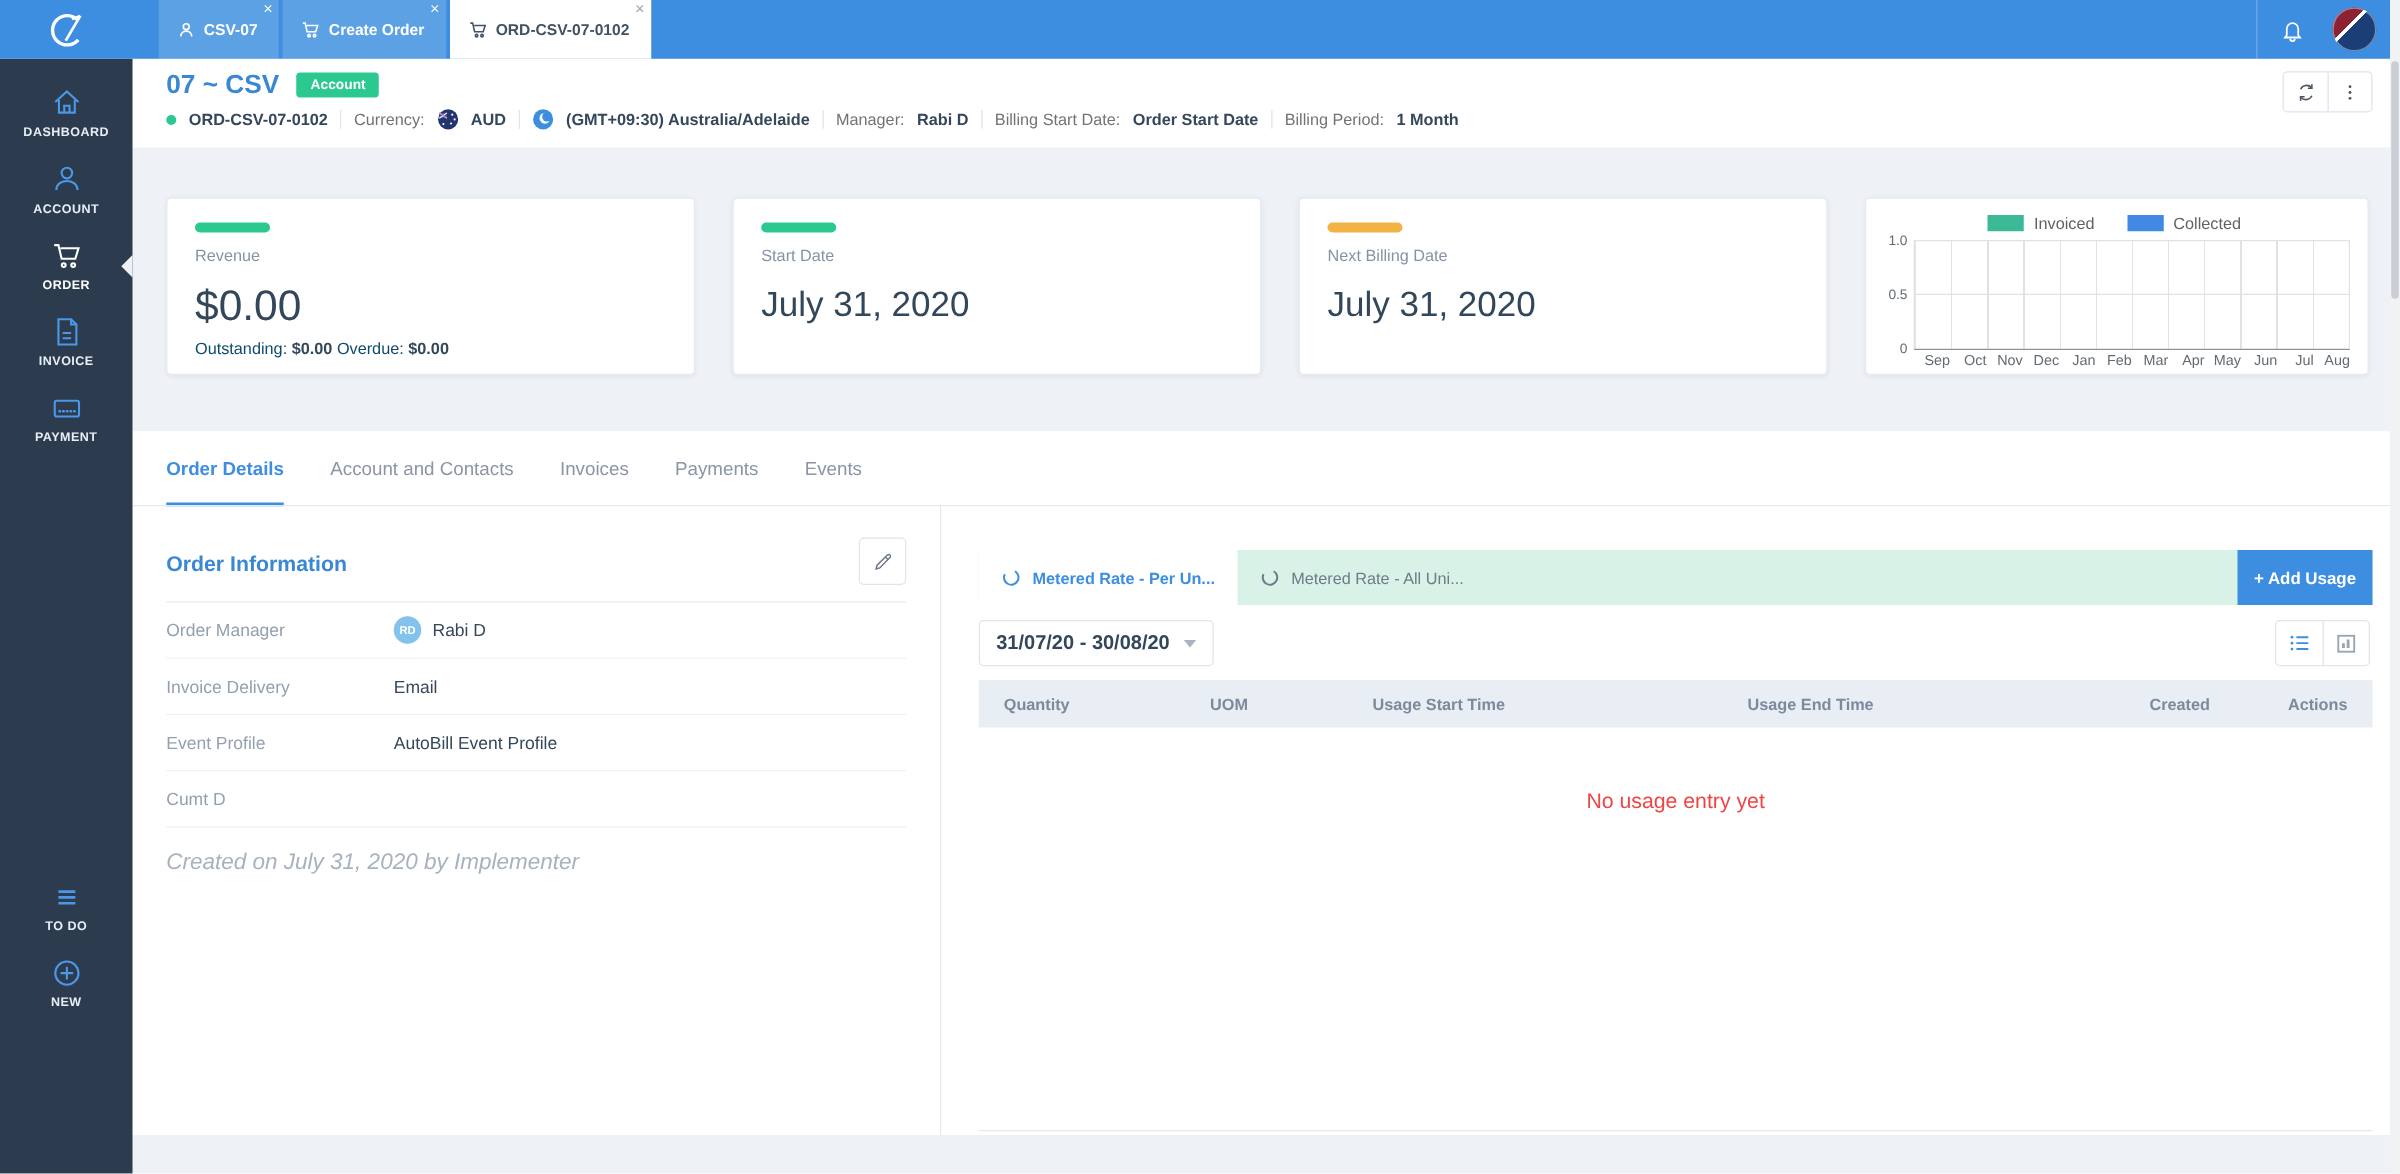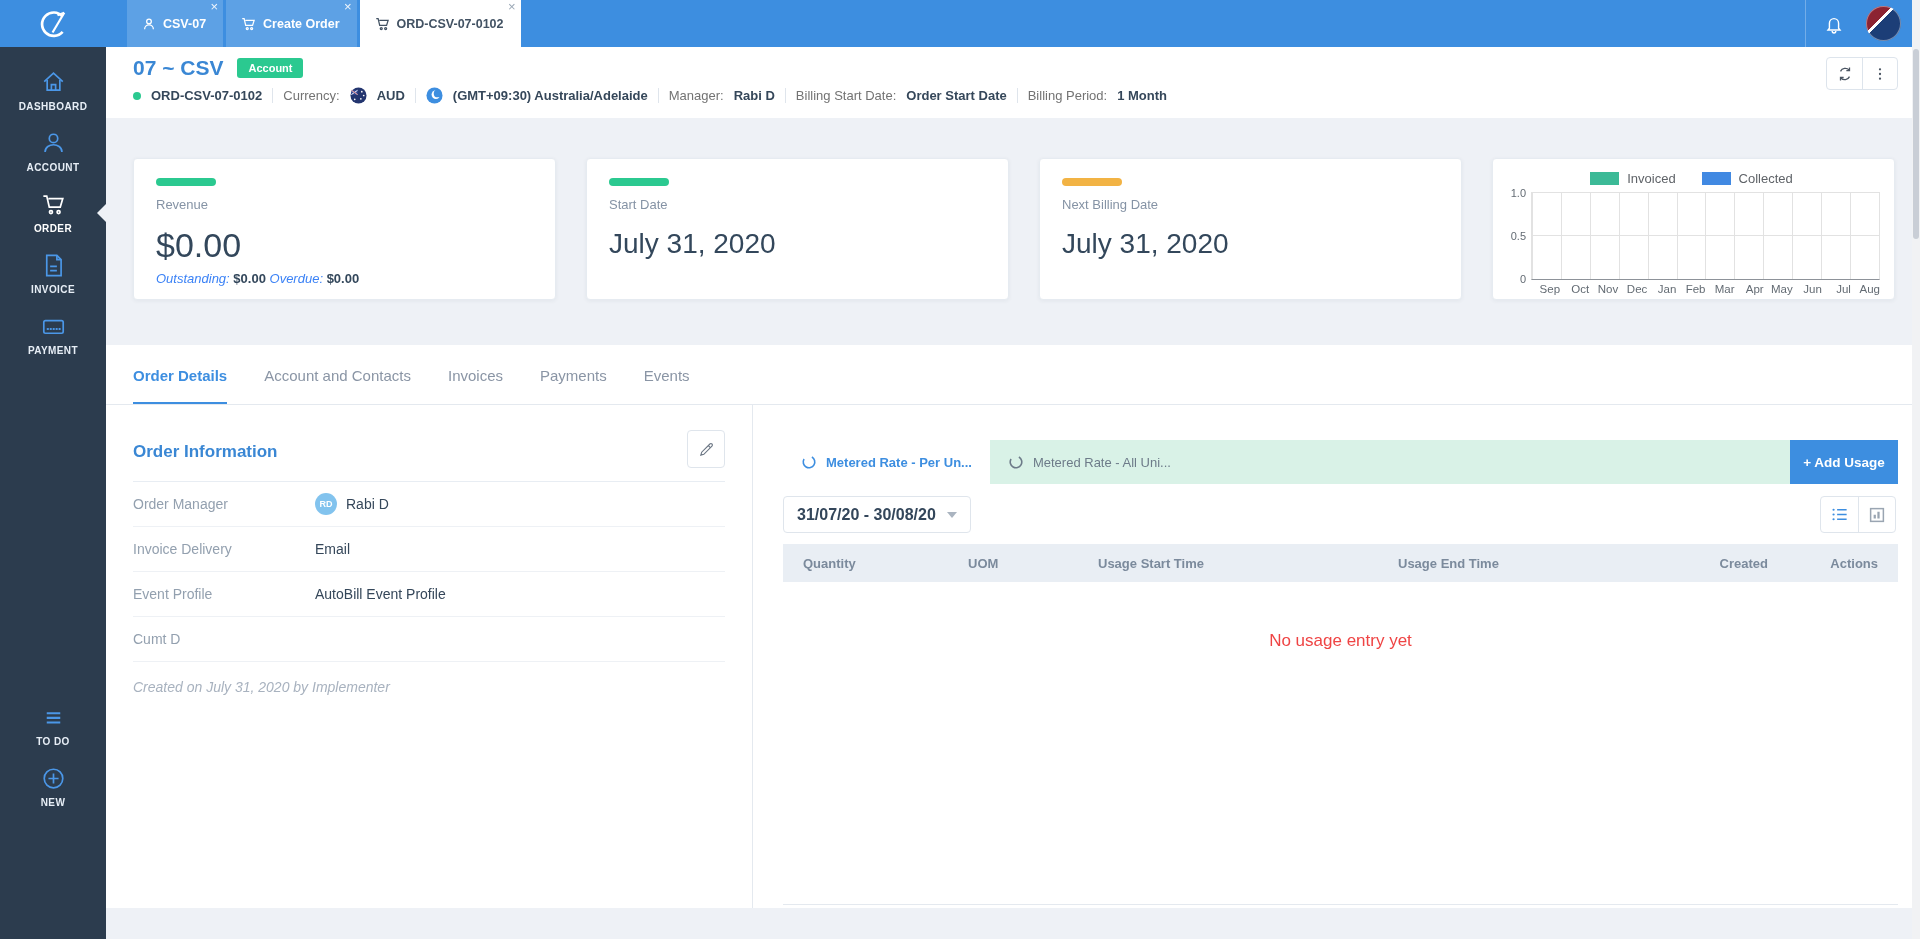--- a/index.html
+++ b/index.html
@@ -47,21 +47,21 @@
   
   .cards { position:absolute; left:133px; top:158px; width:1762px; height:142px; display:flex; gap:30px; }
   .card { flex:1; background:#fff; border:1px solid #e6ebf1; border-radius:4px; box-shadow:0 1px 4px rgba(31,45,61,.06); padding:19px 22px; }
   .pill { width:60px; height:8px; border-radius:4px; margin-bottom:11px; }
   .pill.green { background:#2bc990; }
   .pill.orange { background:#f2b344; }
   .card-label { font-size:13px; color:#8593a5; }
   .big-money { margin-top:14px; font-size:34px; color:#33475b; }
   .big-date { margin-top:16px; font-size:28px; color:#33475b; }
   .sub-money { margin-top:6px; font-size:13px; }
-  .sub-money .lab { color:#3b82f6;font-style:italic; }
+  .sub-money .lab { color:#0c4a6e; }
   .sub-money .val { color:#33475b; font-weight:700; }
 
   
   .card.chart-card { padding:9px 14px 6px 10px; }
   .legend { display:flex; justify-content:center; gap:26px; align-items:center; height:20px; }
   .legend-item { display:flex; align-items:center; gap:8px; font-size:13px; color:#5f6368; }
   .swatch { width:29px; height:13px; }
   .swatch.invoiced { background:#3cba97; }
   .swatch.collected { background:#4189e2; }
   .chart-body { display:flex; margin-top:4px; }
@@ -88,21 +88,21 @@
 
   
   .left-panel { position:absolute; left:27px; top:77px; width:592px; }
   .panel-title-row { position:relative; height:60px; border-bottom:1px solid #e8edf3; display:flex; align-items:center; }
   .panel-title { font-size:17px; font-weight:600; color:#3a87d4; }
   .edit-btn { position:absolute; right:0; top:8px; width:38px; height:38px; border:1px solid #dfe5ec; border-radius:4px; background:#fff; display:flex; align-items:center; justify-content:center; cursor:pointer; }
   .info-row { display:flex; align-items:center; min-height:45px; border-bottom:1px solid #eef1f5; font-size:14px; }
   .info-label { width:182px; color:#93a0af; }
   .info-value { color:#35475a; display:flex; align-items:center; gap:9px; }
   .rd-avatar { width:22px; height:22px; border-radius:50%; background:#82c3ee; color:#fff; font-size:9px; font-weight:700; display:flex; align-items:center; justify-content:center; }
-  .footnote { padding-top:17px; font-size:14px; font-style:italic; color:#a8b2bf; }
+  .footnote { padding-top:17px; font-size:18px; font-style:italic; color:#a8b2bf; }
 
   .v-divider { position:absolute; left:646px; top:60px; height:503px; width:1px; background:#e4e9ef; }
 
   
   .right-panel { position:absolute; left:677px; right:14px; top:85px; height:475px; border-bottom:1px solid #e4e9ef; }
   .subtabs { display:flex; margin-left:25px; height:57px; border-left:1px solid #e4e9ef; border-right:1px solid #e4e9ef; }
   .subtab { flex:1; display:flex; align-items:center; justify-content:center; font-size:15px; color:#9aa5b2; background:#fbfcfd; border-bottom:1px solid #e4e9ef; border-top:1px solid #e4e9ef; cursor:pointer; }
   .subtab + .subtab { border-left:1px solid #e4e9ef; }
   .subtab.active { background:#fff; color:#3d8ee0; font-weight:600; border-bottom:1px solid transparent; border-top:3px solid #3d8ee0; }
   .chipbar { margin-top:10px; height:44px; background:#d9f2e7; display:flex; align-items:stretch; }

